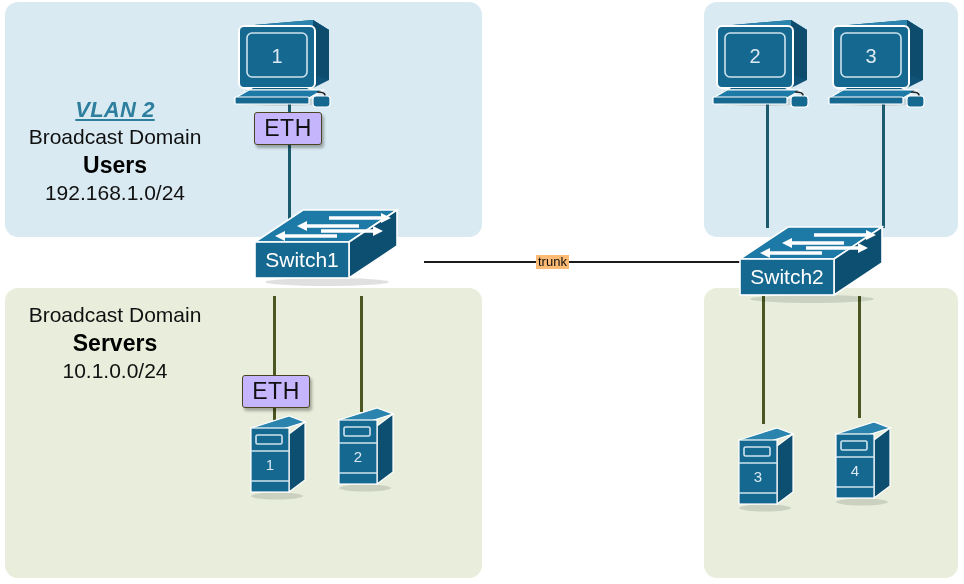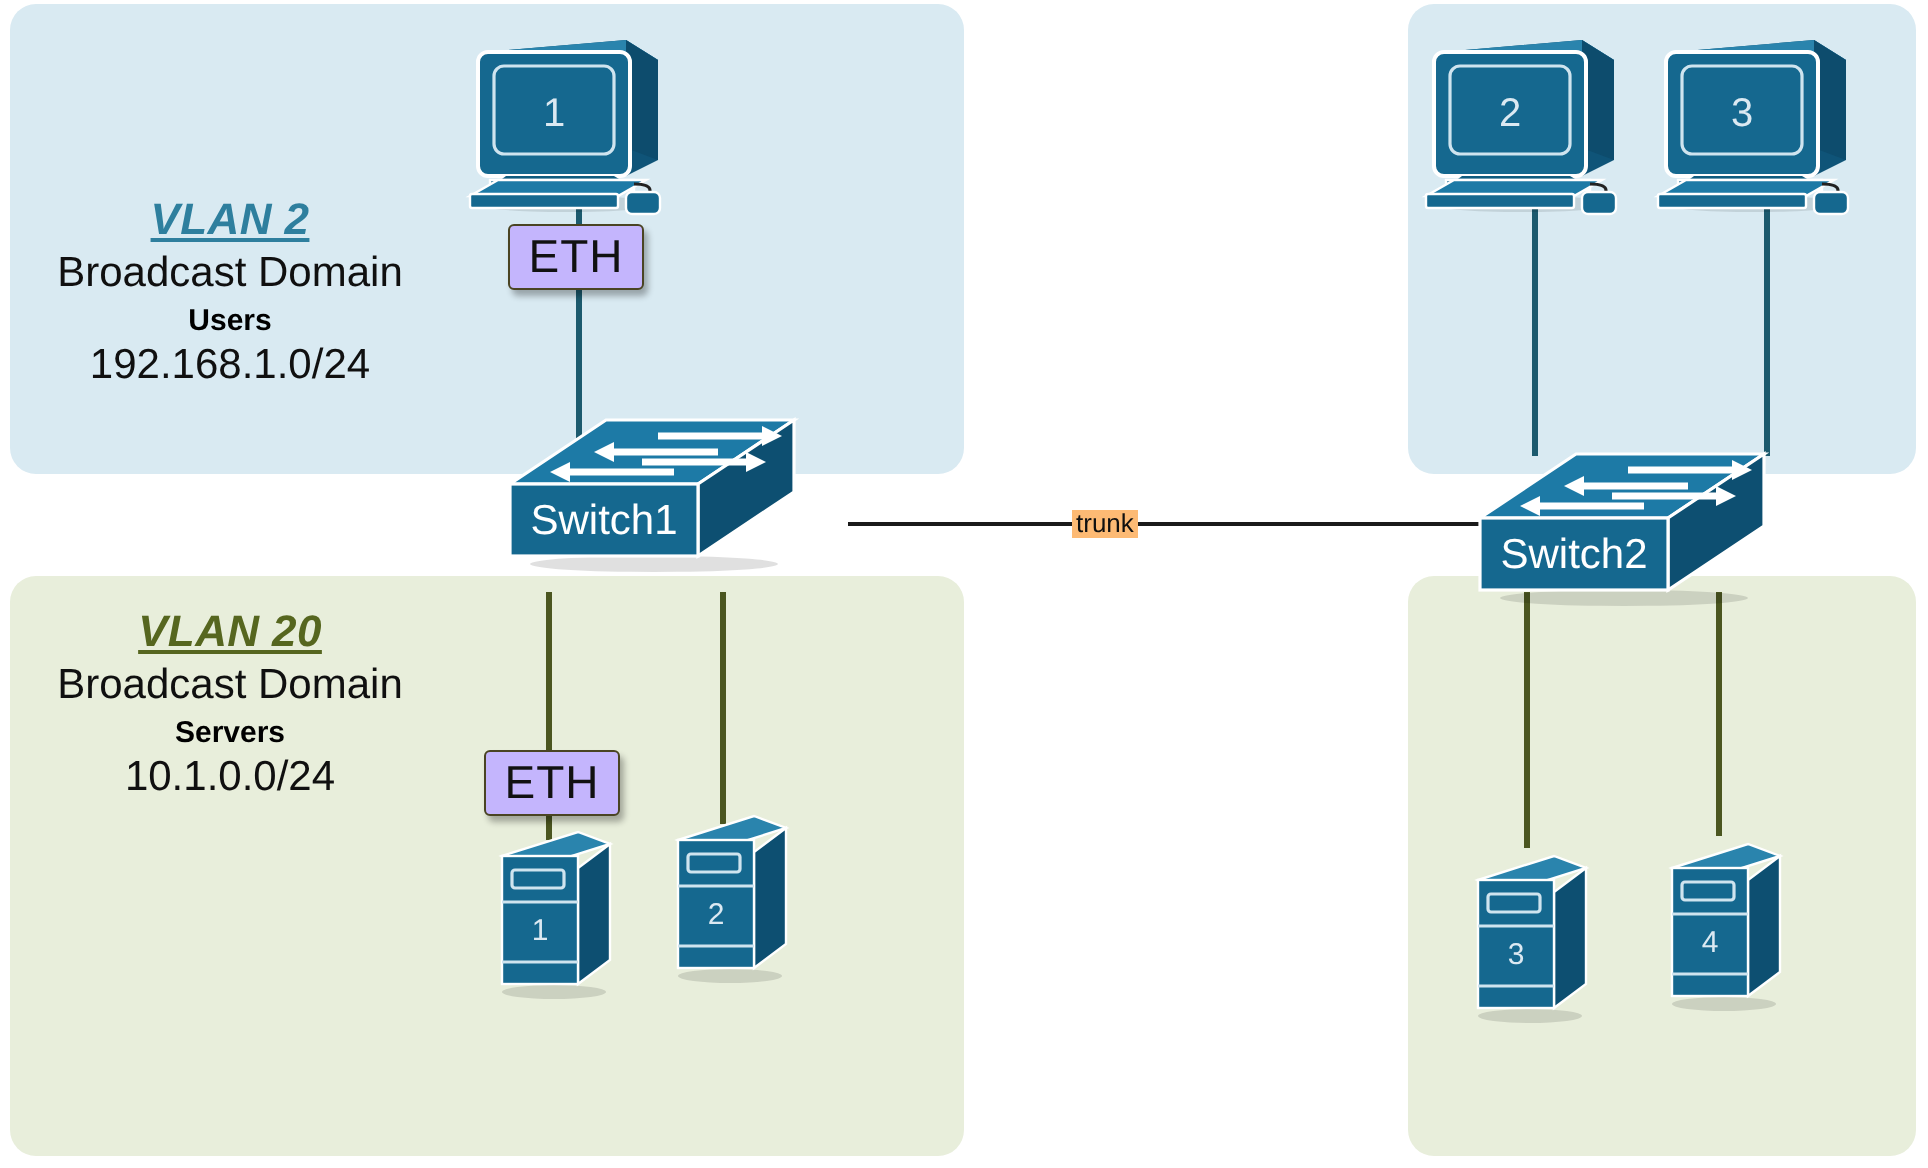--- a/index.html
+++ b/index.html
@@ -18,21 +18,21 @@
 
   
   .vlan-label{position:absolute;text-align:center;width:220px;line-height:1.28;}
   #vlan10-label{left:5px;top:96px;}
   #vlan20-label{left:5px;top:302px;}
   .vlan-title{font-size:22px;font-weight:bold;font-style:italic;
               text-decoration:underline;letter-spacing:.2px;}
   #vlan10-label .vlan-title{color:#2e7f9e;}
   #vlan20-label .vlan-title{color:#56661f;}
   .vlan-sub{font-size:21px;color:#101010;font-weight:normal;}
-  .vlan-role{font-size:15px;color:#000;font-weight:bold;}
+  .vlan-role{font-size:23px;color:#000;font-weight:bold;}
   .vlan-net{font-size:21px;color:#101010;}
 
   
   .cable{position:absolute;}
   .cable.blue{background:#1c5a6e;}
   .cable.green{background:#4b5620;}
   .cable.black{background:#1a1a1a;}
 
   
   .eth-tag{position:absolute;background:#c4b5fd;border:1.6px solid #4a4423;
@@ -61,21 +61,20 @@
   <div class="panel green" id="panel-vlan20-right"></div>
 
   <div class="vlan-label" id="vlan10-label">
     <div class="vlan-title">VLAN 2</div>
     <div class="vlan-sub">Broadcast Domain</div>
     <div class="vlan-role">Users</div>
     <div class="vlan-net">192.168.1.0/24</div>
   </div>
 
   <div class="vlan-label" id="vlan20-label">
-    <div class="vlan-title">VLAN 20</div>
     <div class="vlan-sub">Broadcast Domain</div>
     <div class="vlan-role">Servers</div>
     <div class="vlan-net">10.1.0.0/24</div>
   </div>
 
   <div class="cable blue" style="left:288px;top:100px;width:3px;height:145px;"></div>
 
   <div class="cable green" style="left:273px;top:296px;width:3px;height:124px;"></div>
 
   <div class="cable green" style="left:360px;top:296px;width:3px;height:116px;"></div>

